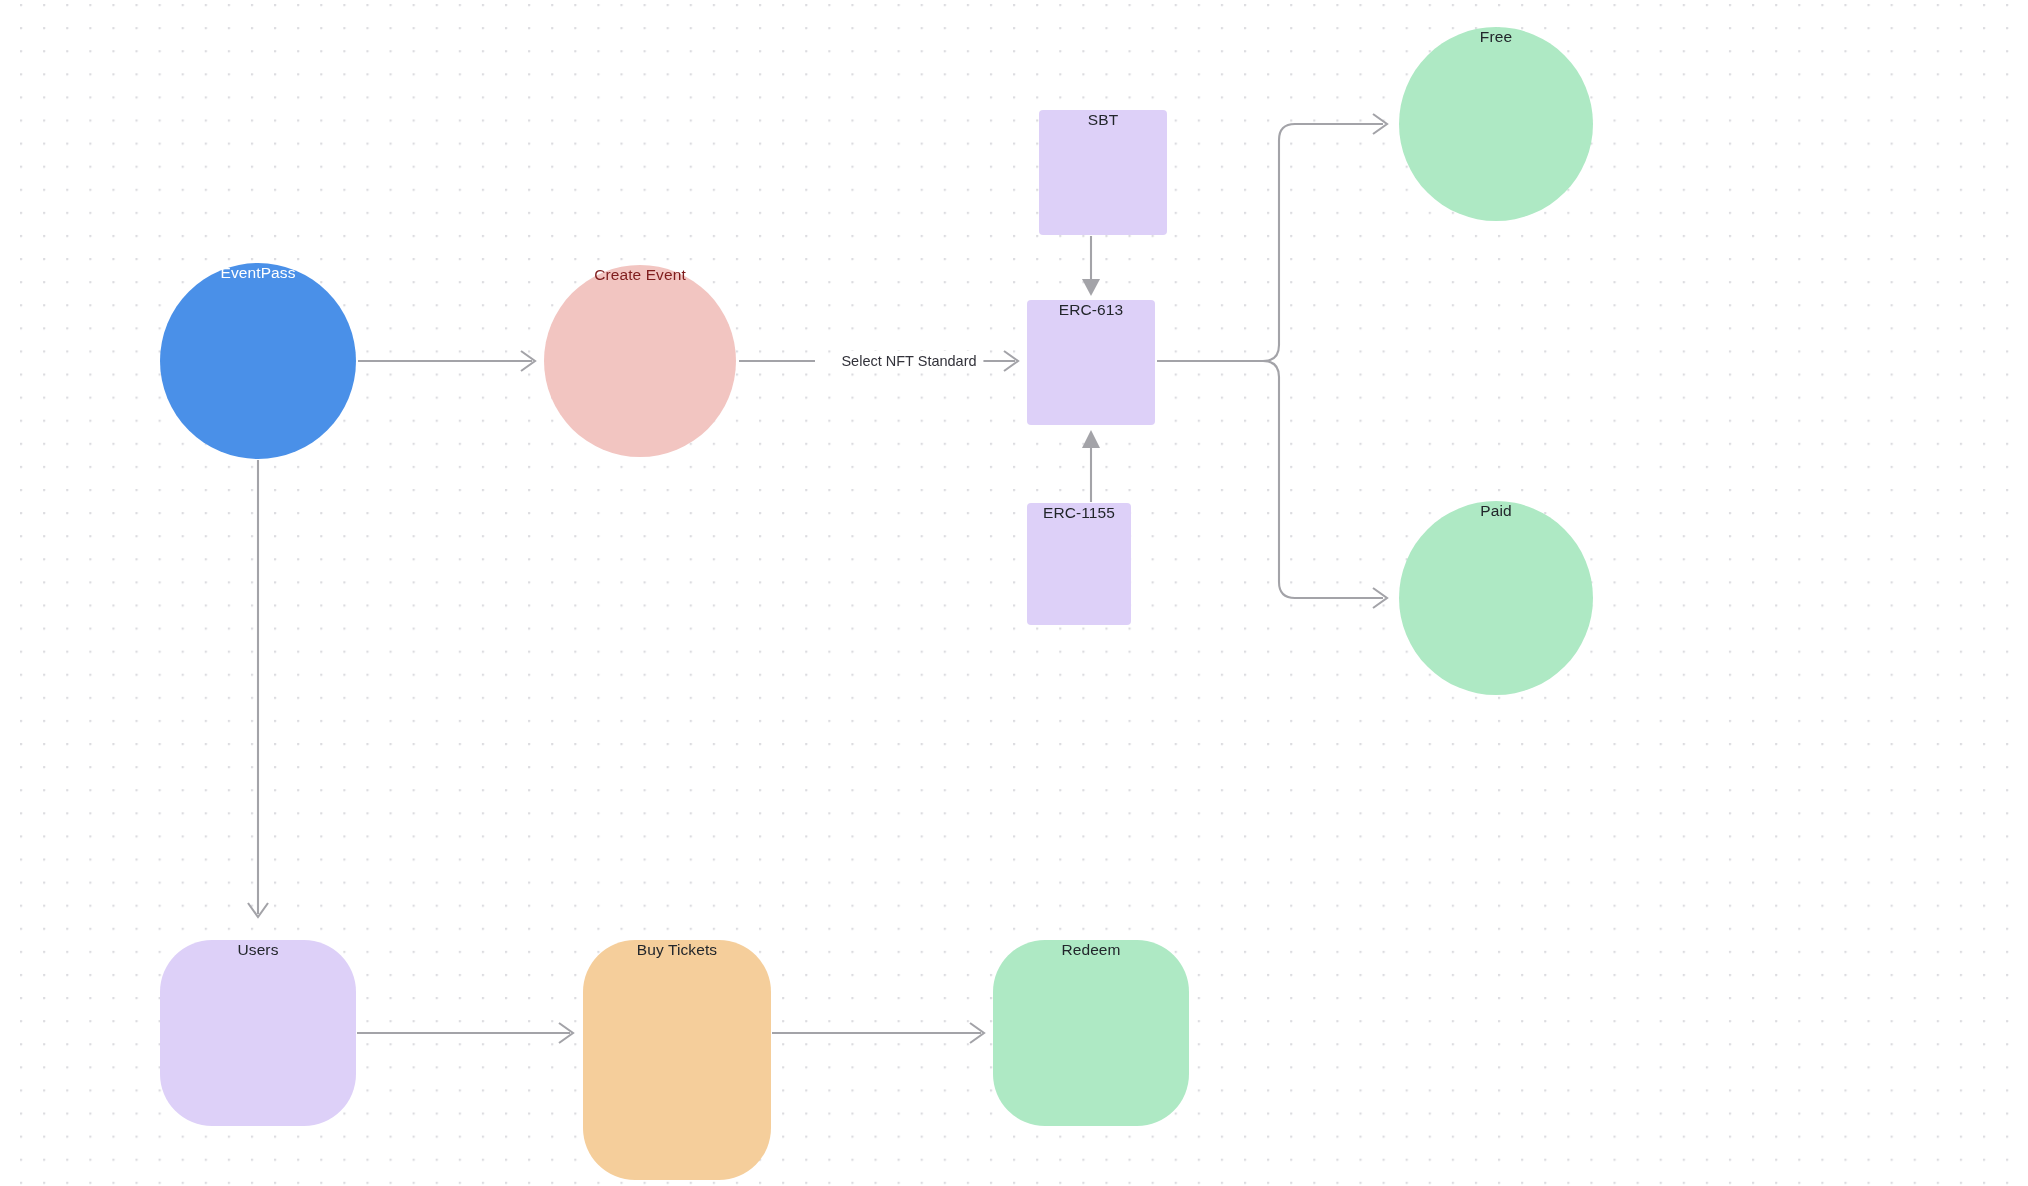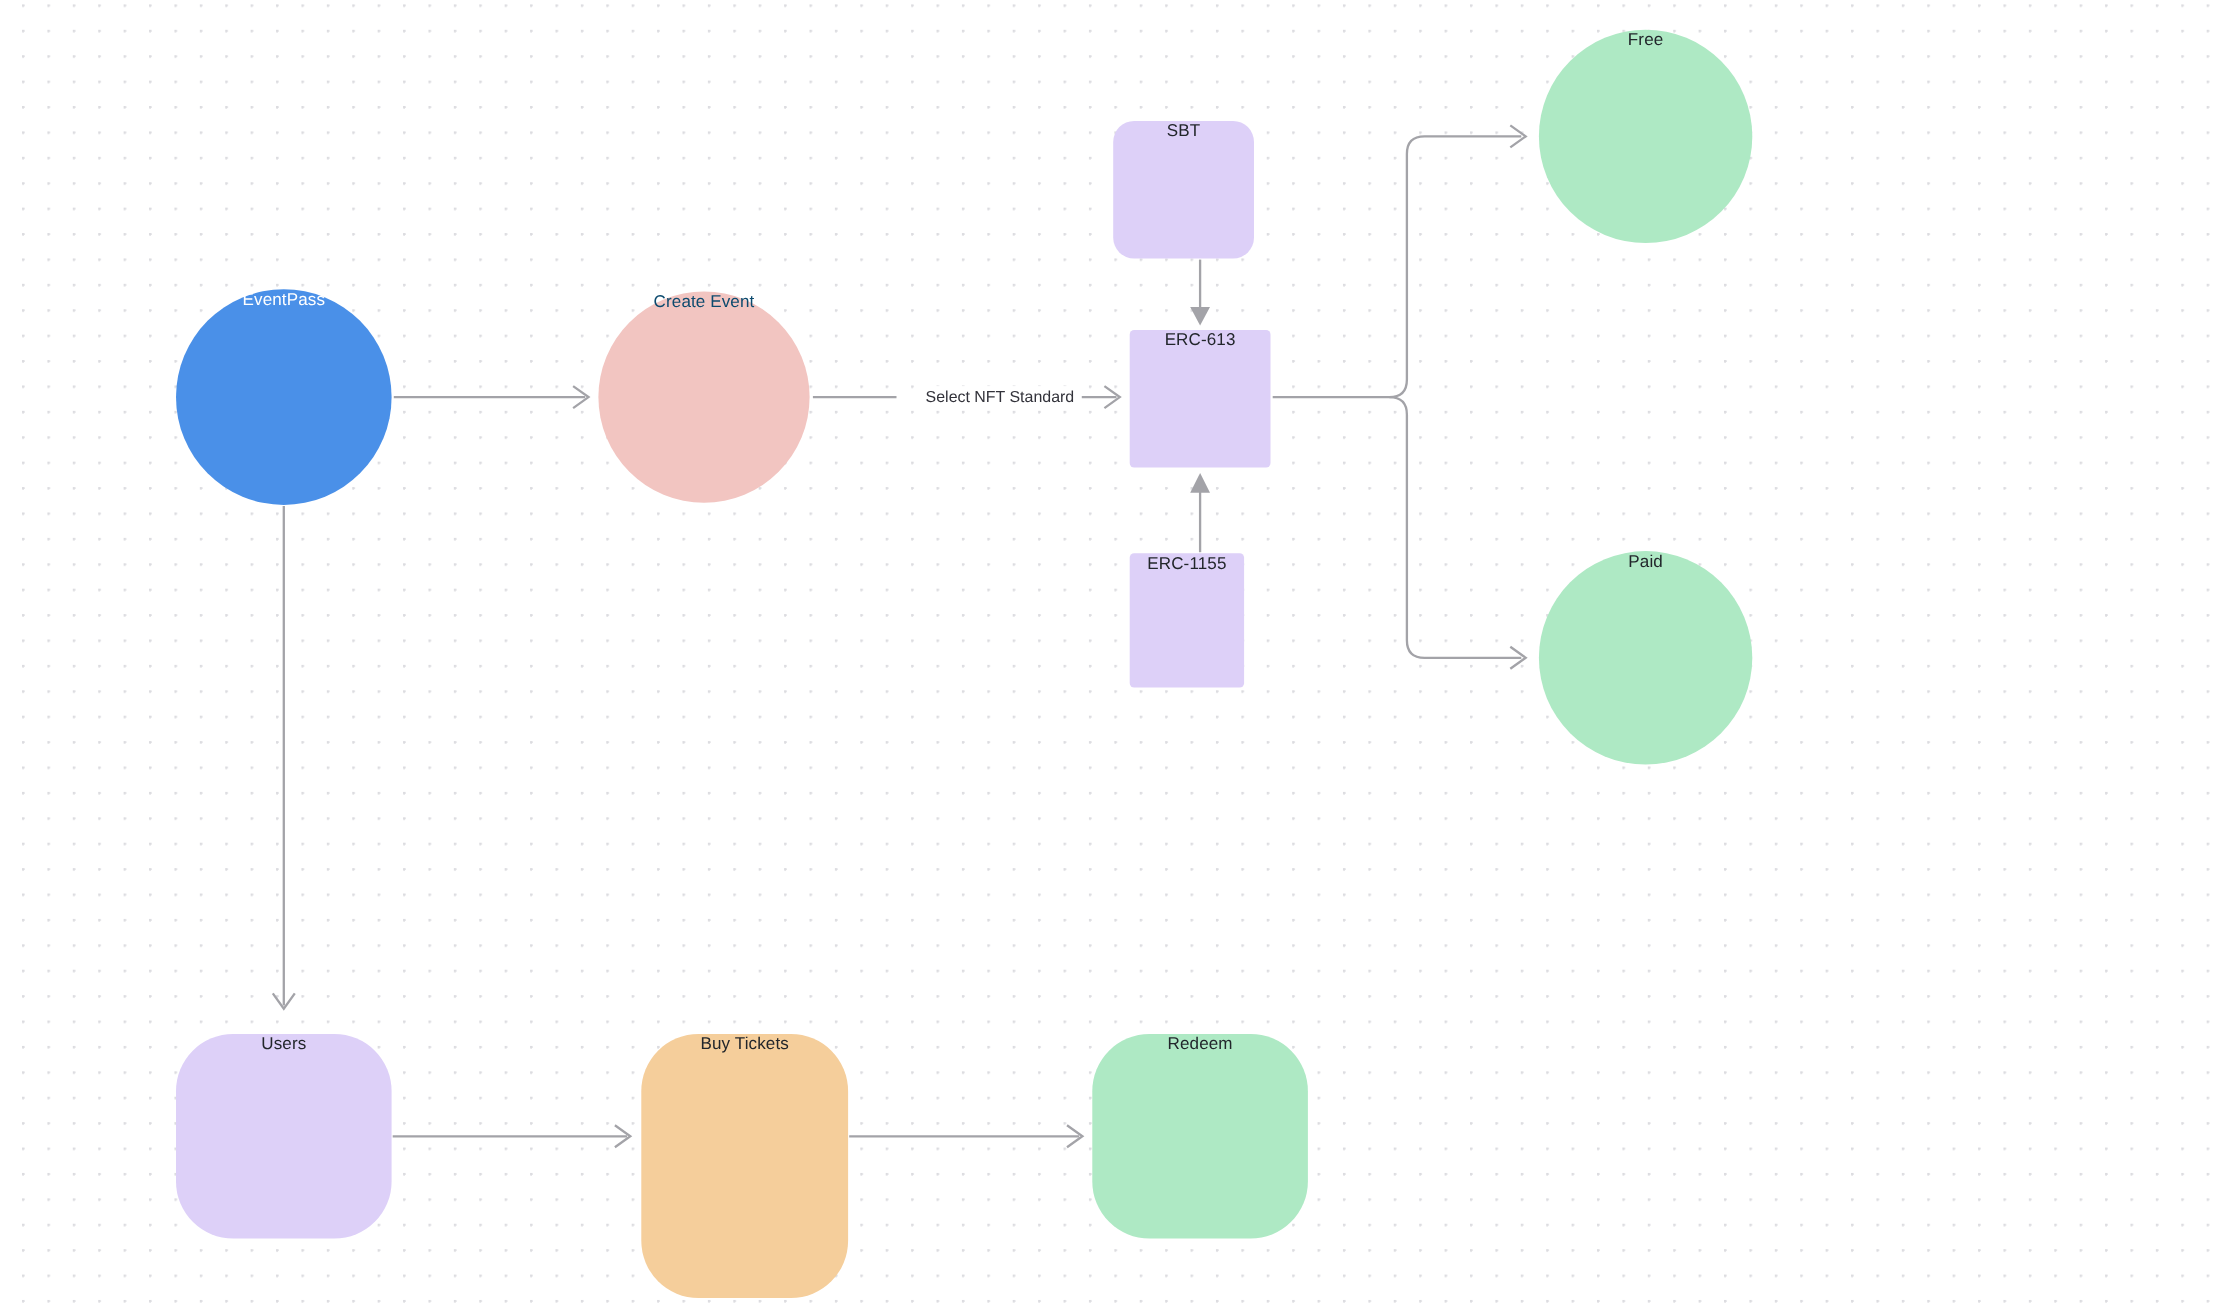--- a/index.html
+++ b/index.html
@@ -55,39 +55,38 @@
   #node-eventpass {
     left: 160px; top: 263px; width: 196px; height: 196px;
     background: #4a90e8;
   }
   #node-eventpass .node-label { color: #ffffff; }
 
   #node-create-event {
     left: 544px; top: 265px; width: 192px; height: 192px;
     background: #f2c5c1;
   }
-  #node-create-event .node-label { color: #0c4a6e; }
+  #node-create-event .node-label { color: #7f1d1d; }
 
   #node-free {
     left: 1399px; top: 27px; width: 194px; height: 194px;
     background: #aee9c4;
   }
   #node-free .node-label { color: #22262b; }
 
   #node-paid {
     left: 1399px; top: 501px; width: 194px; height: 194px;
     background: #aee9c4;
   }
   #node-paid .node-label { color: #22262b; }
 
   
   #node-sbt {
-    left: 1012px; top: 110px; width: 128px; height: 125px;
-    background: #ddd0f8;
-    border-radius: 19px;
+    left: 1039px; top: 110px; width: 128px; height: 125px;
+    background: #ddd0f8;
   }
   #node-erc721 {
     left: 1027px; top: 300px; width: 128px; height: 125px;
     background: #ddd0f8;
   }
   #node-erc1155 {
     left: 1027px; top: 503px; width: 104px; height: 122px;
     background: #ddd0f8;
   }
   #node-sbt .node-label,

